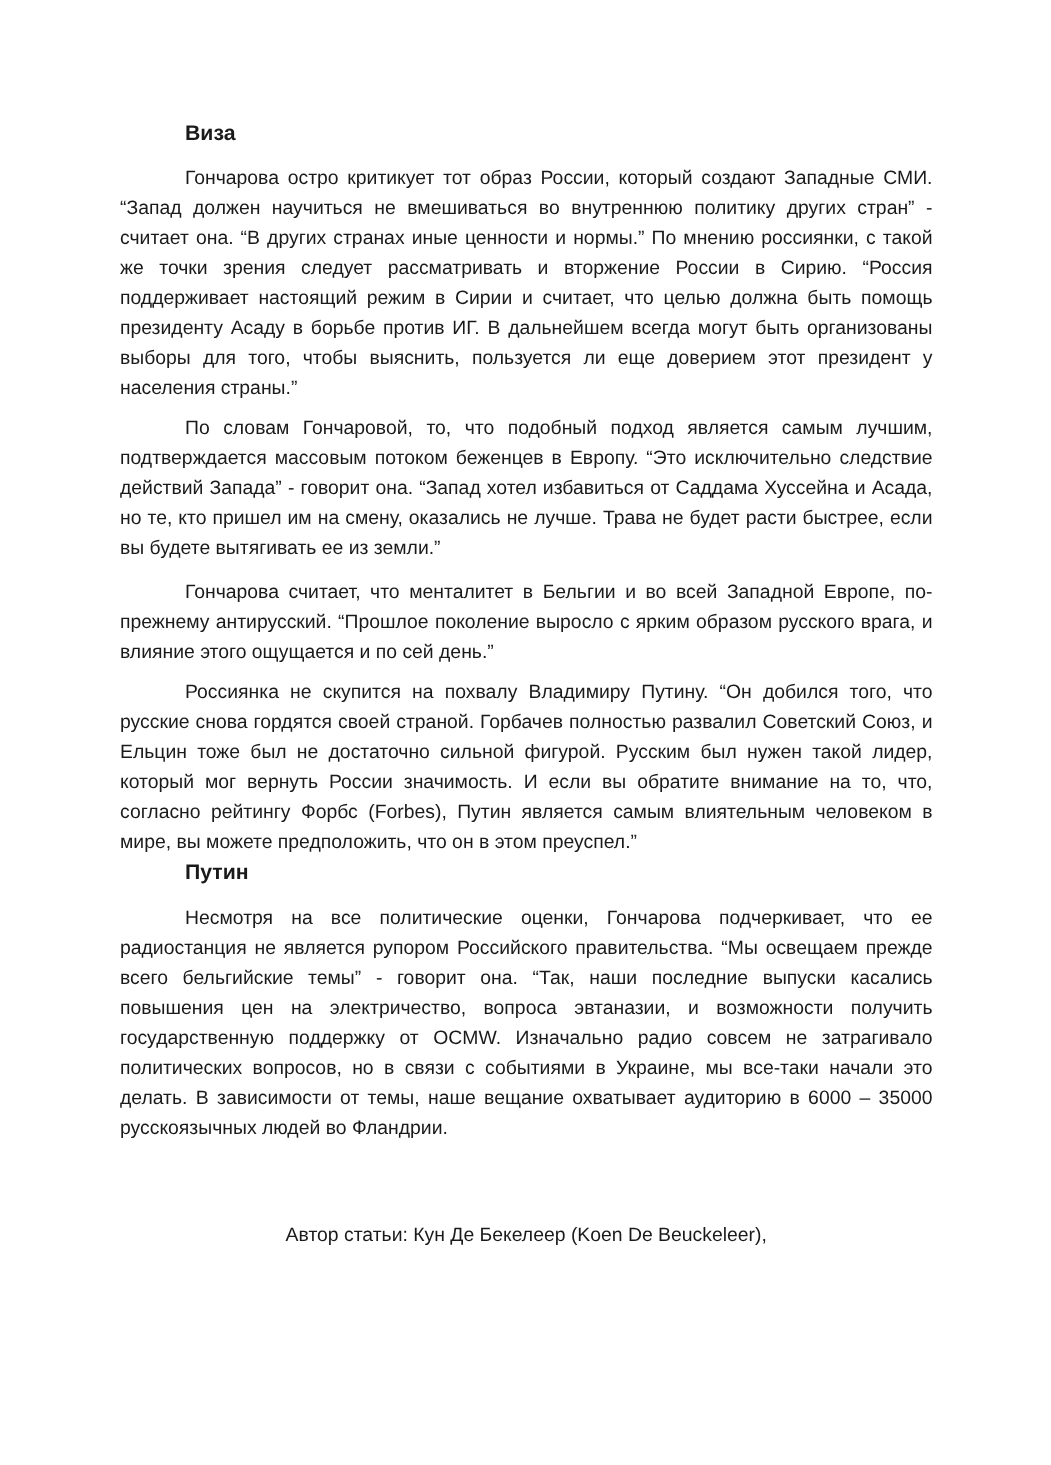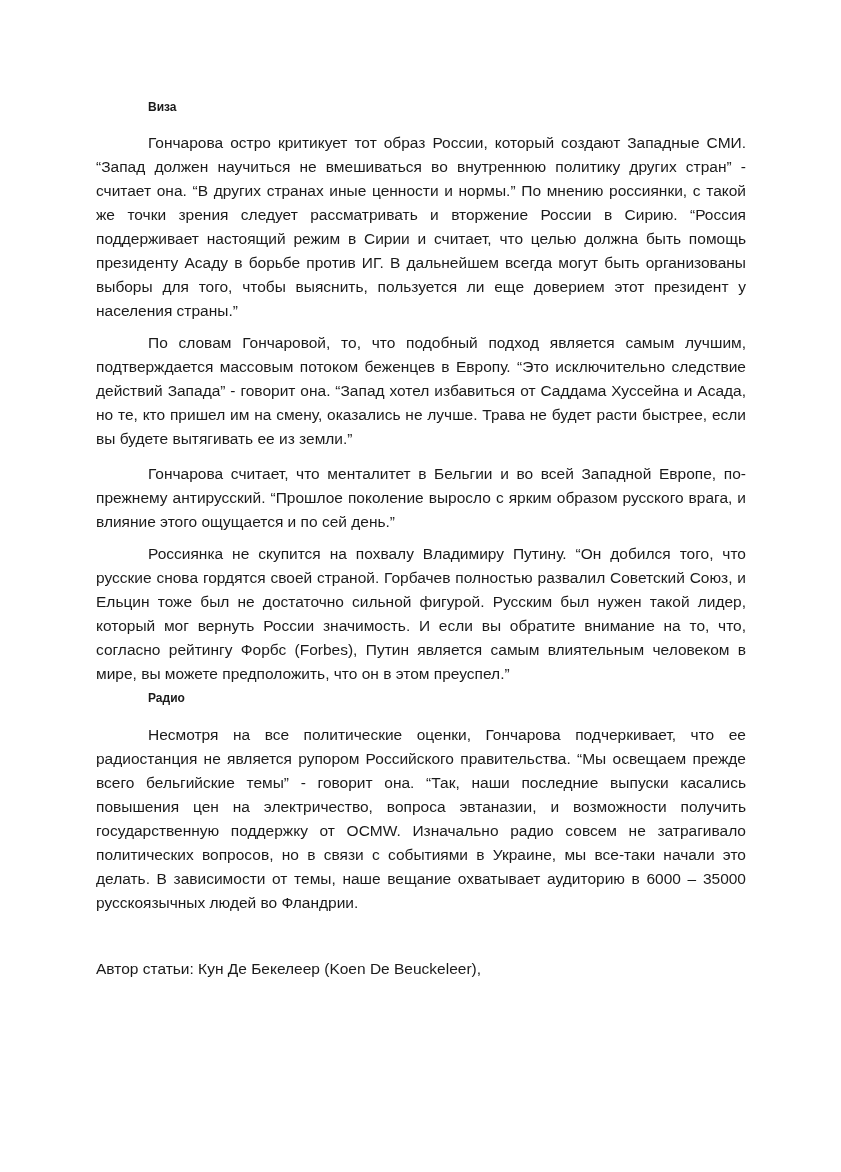--- a/index.html
+++ b/index.html
@@ -19,21 +19,21 @@
   .content {
     position: absolute;
     left: 96px;
     top: 95px;
     width: 650px;
     font-size: 15.5px;
     line-height: 24px;
     text-align: justify;
   }
   .heading {
-    font-size: 12px;
+    font-size: 17px;
     line-height: 24px;
     font-weight: bold;
     margin: 0 0 12px 0;
     text-indent: 52px;
     text-align: left;
   }
   .heading-radio {
     margin-top: 0;
     margin-bottom: 13px;
   }
@@ -41,22 +41,22 @@
     margin: 0 0 8px 0;
     text-indent: 52px;
   }
   p.para.gap-before {
     margin-top: 11px;
   }
   p.para.no-bottom {
     margin-bottom: 0;
   }
   .footer {
-    margin-top: 42px;
-    text-align: left;
+    margin-top: 62px;
+    text-align: center;
   }
   .footer p {
     margin: 0 0 9px 0;
     text-indent: 0;
   }
   .source-name {
     font-weight: bold;
   }
 </style>
 </head>
@@ -69,21 +69,21 @@
 
 
     <p class="para">Гончарова остро критикует тот образ России, который создают Западные СМИ. “Запад должен научиться не вмешиваться во внутреннюю политику других стран” - считает она. “В других странах иные ценности и нормы.” По мнению россиянки, с такой же точки зрения следует рассматривать и вторжение России в Сирию. “Россия поддерживает настоящий режим в Сирии и считает, что целью должна быть помощь президенту Асаду в борьбе против ИГ. В дальнейшем всегда могут быть организованы выборы для того, чтобы выяснить, пользуется ли еще доверием этот президент у населения страны.”</p>
 
     <p class="para">По словам Гончаровой, то, что подобный подход является самым лучшим, подтверждается массовым потоком беженцев в Европу. “Это исключительно следствие действий Запада” - говорит она. “Запад хотел избавиться от Саддама Хуссейна и Асада, но те, кто пришел им на смену, оказались не лучше. Трава не будет расти быстрее, если вы будете вытягивать ее из земли.”</p>
 
     <p class="para gap-before">Гончарова считает, что менталитет в Бельгии и во всей Западной Европе, по-прежнему антирусский. “Прошлое поколение выросло с ярким образом русского врага, и влияние этого ощущается и по сей день.”</p>
 
     <p class="para no-bottom">Россиянка не скупится на похвалу Владимиру Путину. “Он добился того, что русские снова гордятся своей страной. Горбачев полностью развалил Советский Союз, и Ельцин тоже был не достаточно сильной фигурой. Русским был нужен такой лидер, который мог вернуть России значимость. И если вы обратите внимание на то, что, согласно рейтингу Форбс (Forbes), Путин является самым влиятельным человеком в мире, вы можете предположить, что он в этом преуспел.”</p>
 
-    <h2 class="heading heading-radio">Радио</h2>
+    <h2 class="heading heading-radio">Путин</h2>
 
     <p class="para">Несмотря на все политические оценки, Гончарова подчеркивает, что ее радиостанция не является рупором Российского правительства. “Мы освещаем прежде всего бельгийские темы” - говорит она. “Так, наши последние выпуски касались повышения цен на электричество, вопроса эвтаназии, и возможности получить государственную поддержку от OCMW. Изначально радио совсем не затрагивало политических вопросов, но в связи с событиями в Украине, мы все-таки начали это делать. В зависимости от темы, наше вещание охватывает аудиторию в 6000 – 35000 русскоязычных людей во Фландрии.</p>
 
     <div class="footer">
       <p>Автор статьи: Кун Де Бекелеер (Koen De Beuckeleer),</p>
     </div>
 
   </div>
 </div>
 

